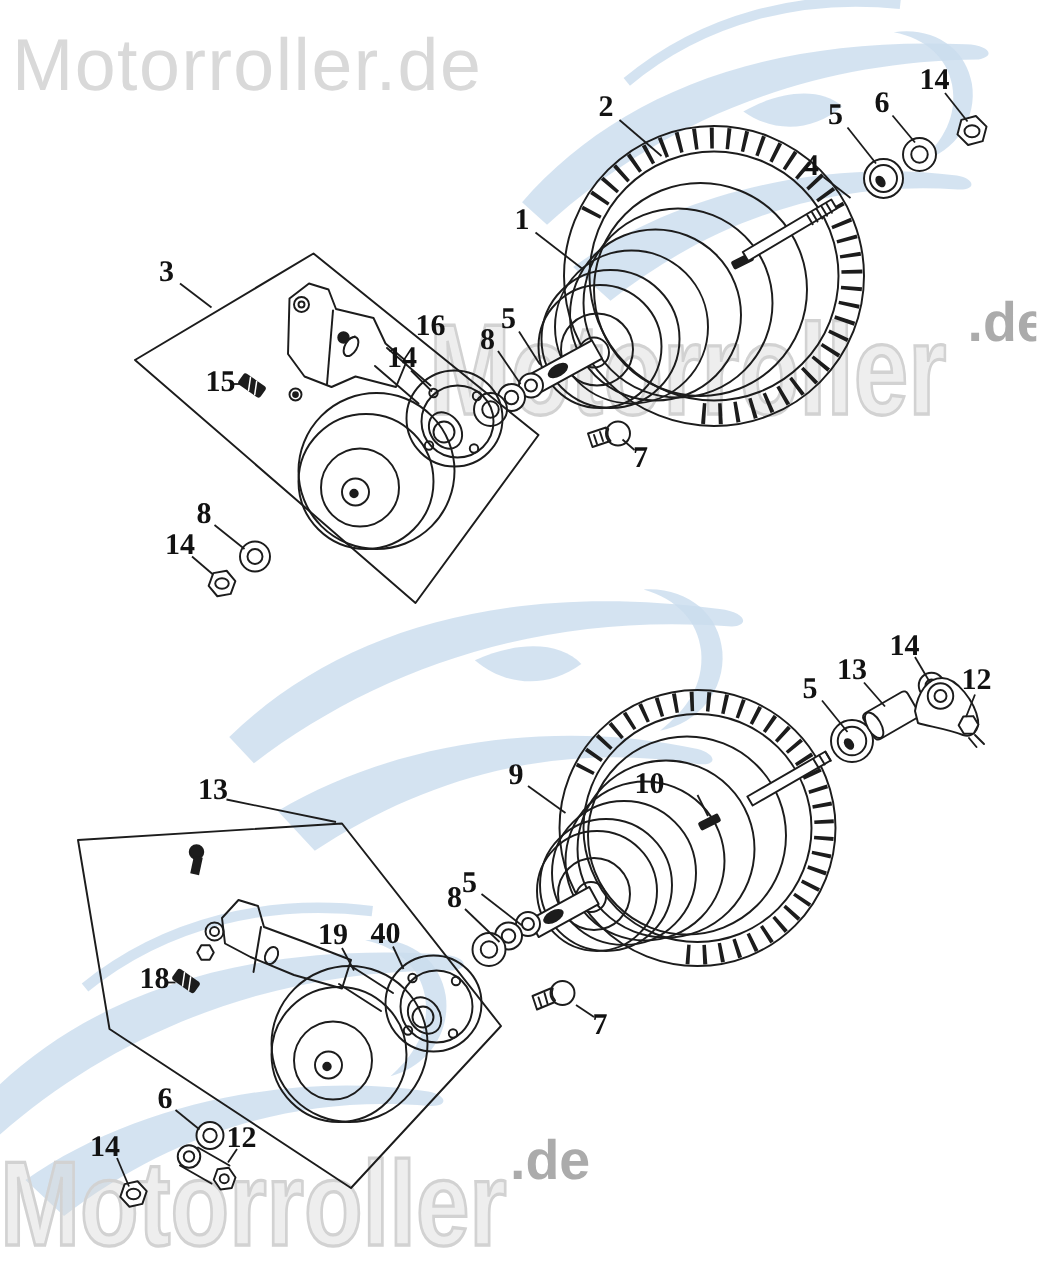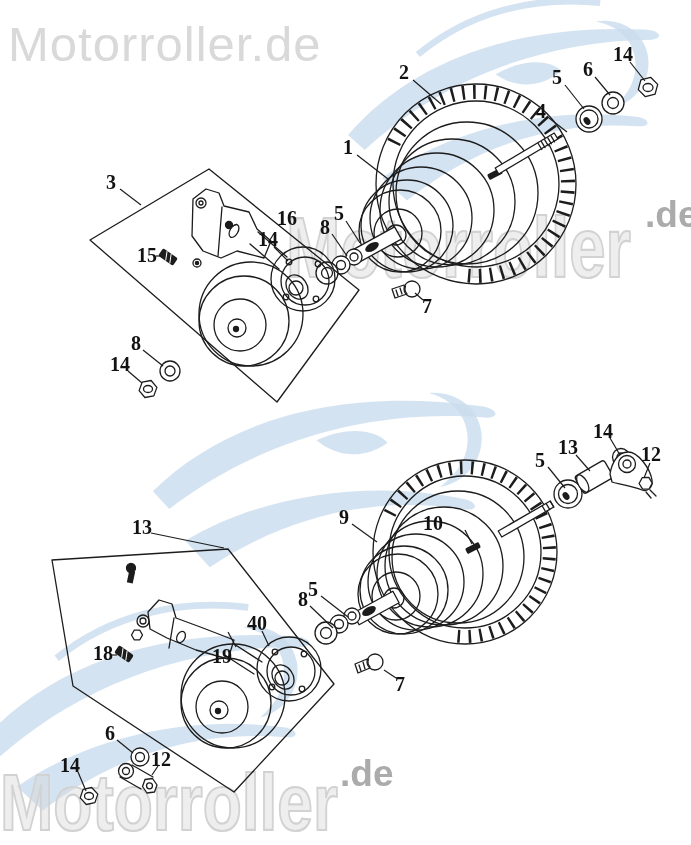--- a/index.html
+++ b/index.html
@@ -321,19 +321,19 @@
       <div class="callout" style="left: 433px; top: 523px;">10</div>
       <div class="callout" style="left: 142px; top: 527px;">13</div>
       <div class="callout" style="left: 540px; top: 460px;">5</div>
       <div class="callout" style="left: 568px; top: 447px;">13</div>
       <div class="callout" style="left: 603px; top: 431px;">14</div>
       <div class="callout" style="left: 651px; top: 454px;">12</div>
       <div class="callout" style="left: 303px; top: 599px;">8</div>
       <div class="callout" style="left: 313px; top: 589px;">5</div>
       <div class="callout" style="left: 400px; top: 684px;">7</div>
       <div class="callout" style="left: 103px; top: 653px;">18</div>
-      <div class="callout" style="left: 222px; top: 656px;">19</div>
+      <div class="callout" style="left: 222px; top: 624px;">19</div>
       <div class="callout" style="left: 257px; top: 623px;">40</div>
       <div class="callout" style="left: 110px; top: 733px;">6</div>
       <div class="callout" style="left: 161px; top: 759px;">12</div>
       <div class="callout" style="left: 70px; top: 765px;">14</div>
     </div>
 </div>
 
 </body></html>

